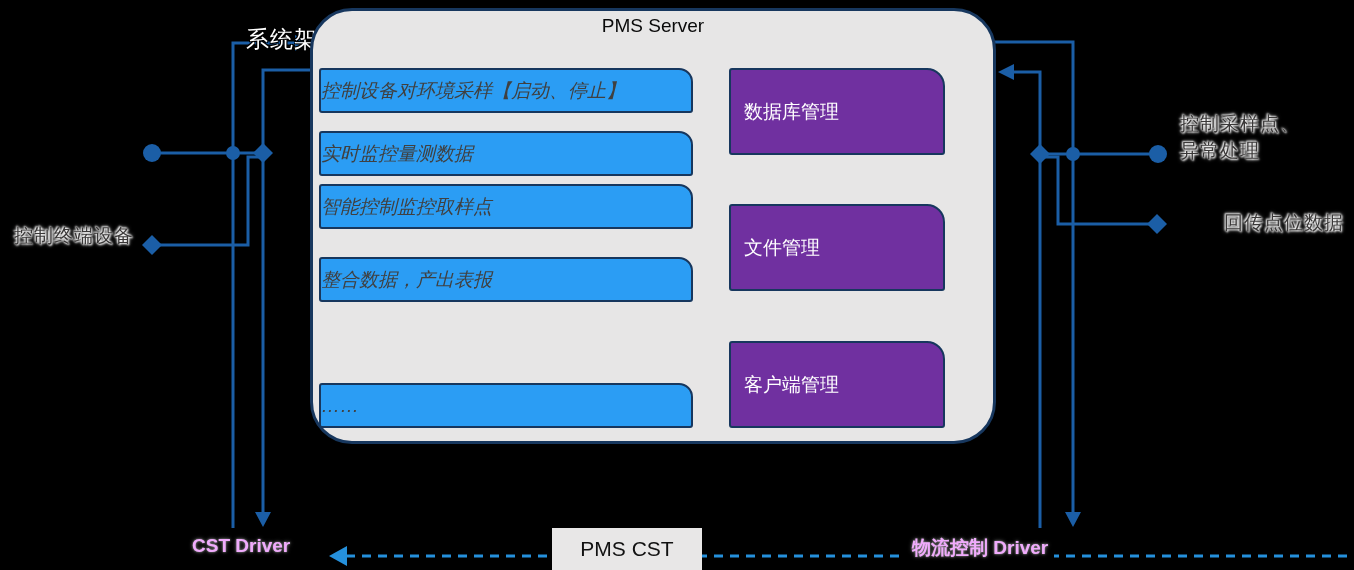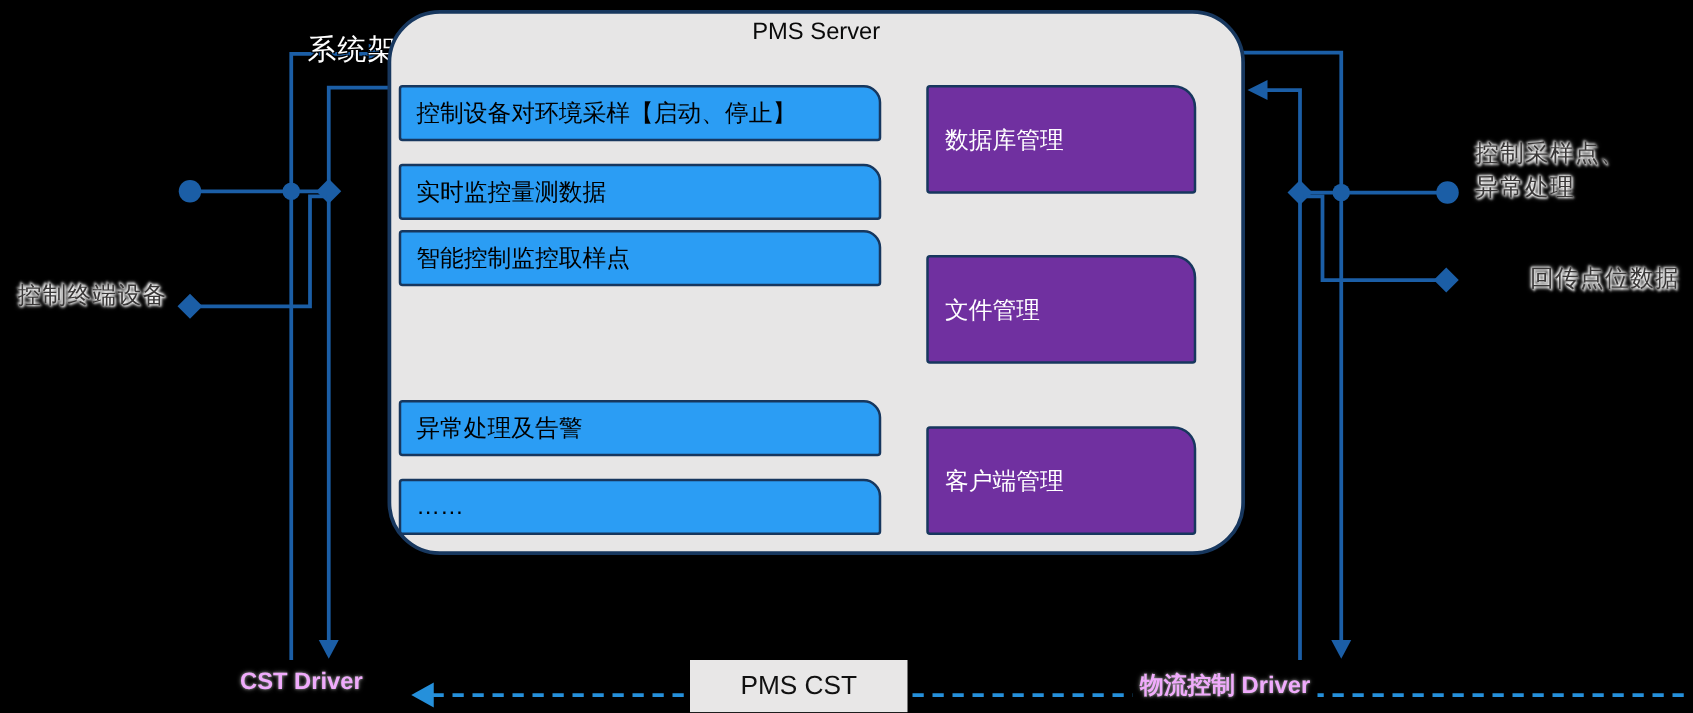--- a/index.html
+++ b/index.html
@@ -28,26 +28,27 @@
   }
   .server-title{
     position:absolute;top:4px;left:0;right:0;text-align:center;
     font-size:19px;color:#0a0a0a;
   }
   .func{
     position:absolute;left:6px;width:370px;height:41px;
     background:var(--blue-box,#2b9df4);
     border:2px solid var(--border-navy,#17375e);
     border-radius:3px 14px 3px 3px;
-    color:#000000;font-size:19px;display:flex;align-items:center;padding-left:12px;
+    color:#404040;font-size:19px;display:flex;align-items:center;
     white-space:nowrap;
+    font-style:italic;
   }
   .f1{top:57px}.f2{top:120px}.f3{top:173px}.f4{top:246px}.f5{top:309px}.f6{top:372px}
   .mgr{
-    position:absolute;left:428px;width:199px;height:83px;
+    position:absolute;left:416px;width:199px;height:83px;
     background:var(--purple-box,#7030a0);
     border:2px solid var(--border-navy,#17375e);
     border-radius:3px 18px 3px 3px;
     color:#fff;font-size:19px;display:flex;align-items:center;padding-left:13px;
     white-space:nowrap;
   }
   .m1{top:57px}.m2{top:193px}.m3{top:330px}
 
   .side-label{
     position:absolute;z-index:2;font-size:19px;letter-spacing:1px;white-space:nowrap;
@@ -61,21 +62,21 @@
 
   .driver-label{
     position:absolute;z-index:4;font-size:19px;font-weight:bold;white-space:nowrap;
     color:#f0abfc;background:var(--bg,#000);padding:3px 6px;
     text-shadow:0 0 2px #909090,0 0 4px #6a6a6a;
   }
   .cst-driver{left:186px;top:532px;}
   .logistics-driver{left:906px;top:532px;}
 
   .pms-cst{
-    position:absolute;left:552px;top:528px;width:174px;height:42px;z-index:4;
+    position:absolute;left:552px;top:528px;width:150px;height:42px;z-index:4;
     background:#e8e7e7;color:#111;font-size:21px;
     display:flex;align-items:center;justify-content:center;white-space:nowrap;
   }
 </style>
 </head>
 <body>
 
 <div class="stage">
 
   <svg class="wires" width="1354" height="570">
@@ -113,21 +114,21 @@
   </svg>
 
   <div class="sys-arch">系统架构</div>
 
   <div class="server">
     <div class="server-title">PMS Server</div>
 
     <div class="func f1">控制设备对环境采样【启动、停止】</div>
     <div class="func f2">实时监控量测数据</div>
     <div class="func f3">智能控制监控取样点</div>
-    <div class="func f5">异常处理及告警</div>
+    <div class="func f4">整合数据，产出表报</div>
     <div class="func f6">……</div>
 
     <div class="mgr m1">数据库管理</div>
     <div class="mgr m3">客户端管理</div>
     <div class="mgr m2">文件管理</div>
   </div>
 
   <div class="side-label lbl-left-bottom">控制终端设备</div>
   <div class="side-label lbl-right-top">
     <span>控制采样点、</span><br>

